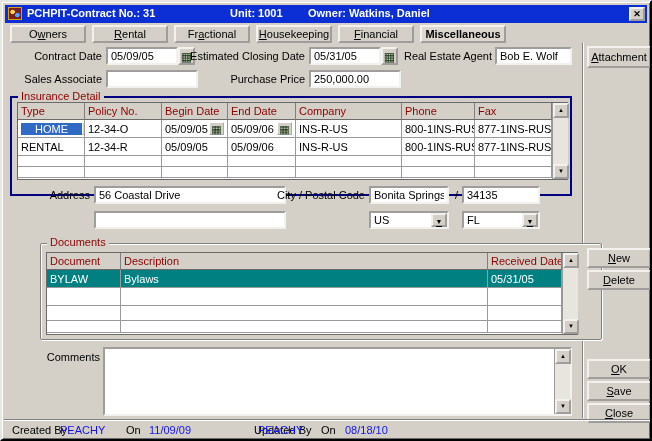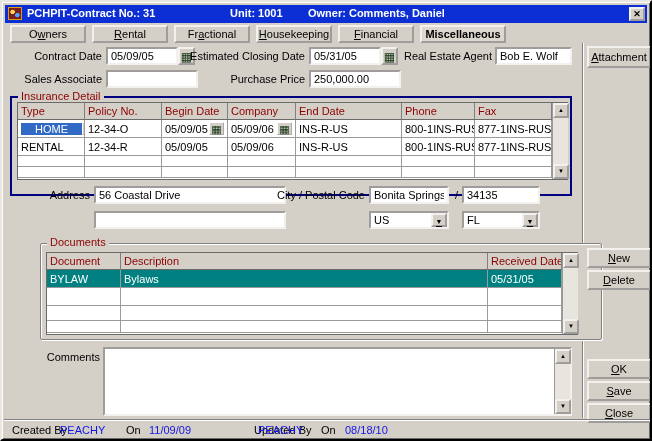--- a/index.html
+++ b/index.html
@@ -88,21 +88,21 @@
 </style>
 </head>
 <body>
 
 <div class="window">
 
   <div class="titlebar">
     <span class="app-icon"></span>
     <span class="t" style="left:22px;">PCHPIT-Contract No.: 31</span>
     <span class="t" style="left:225px;">Unit: 1001</span>
-    <span class="t" style="left:303px;">Owner: Comments, Daniel</span>
+    <span class="t" style="left:303px;">Owner: Watkins, Daniel</span>
     <button class="close-btn">✕</button>
   </div>
 
   <div class="tabs">
     <button class="tab"><span>O</span><span class="mn">w</span><span>ners</span></button>
     <button class="tab"><span></span><span class="mn">R</span><span>ental</span></button>
     <button class="tab"><span>Fr</span><span class="mn">a</span><span>ctional</span></button>
     <button class="tab"><span></span><span class="mn">H</span><span>ousekeeping</span></button>
     <button class="tab"><span></span><span class="mn">F</span><span>inancial</span></button>
     <button class="tab active"><span>Miscellaneous</span></button>
@@ -131,22 +131,22 @@
 
   <div class="groupbox navy" style="left:8px; top:94px; width:562px; height:100px;">
     <span class="group-label">Insurance Detail</span>
 
     <div class="grid-wrap" style="left:5px; top:4px; width:551px; height:78px;">
       <div class="grid" style="grid-template-columns:67px 77px 66px 68px 106px 73px 77px; grid-template-rows:17px 18px 18px 11px 11px; width:534px;">
 
         <div class="gcell ghead">Type</div>
         <div class="gcell ghead">Policy No.</div>
         <div class="gcell ghead">Begin Date</div>
+        <div class="gcell ghead">End Date</div>
         <div class="gcell ghead">Company</div>
-        <div class="gcell ghead">End Date</div>
         <div class="gcell ghead">Phone</div>
         <div class="gcell ghead">Fax</div>
 
         <div class="gcell">
             <span class="hl-blue">HOME</span>
             <button class="cell-btn"><span class="combo-glyph">▼</span></button>
           </div>
         <div class="gcell">12-34-O</div>
         <div class="gcell">
             <span>05/09/05</span>

